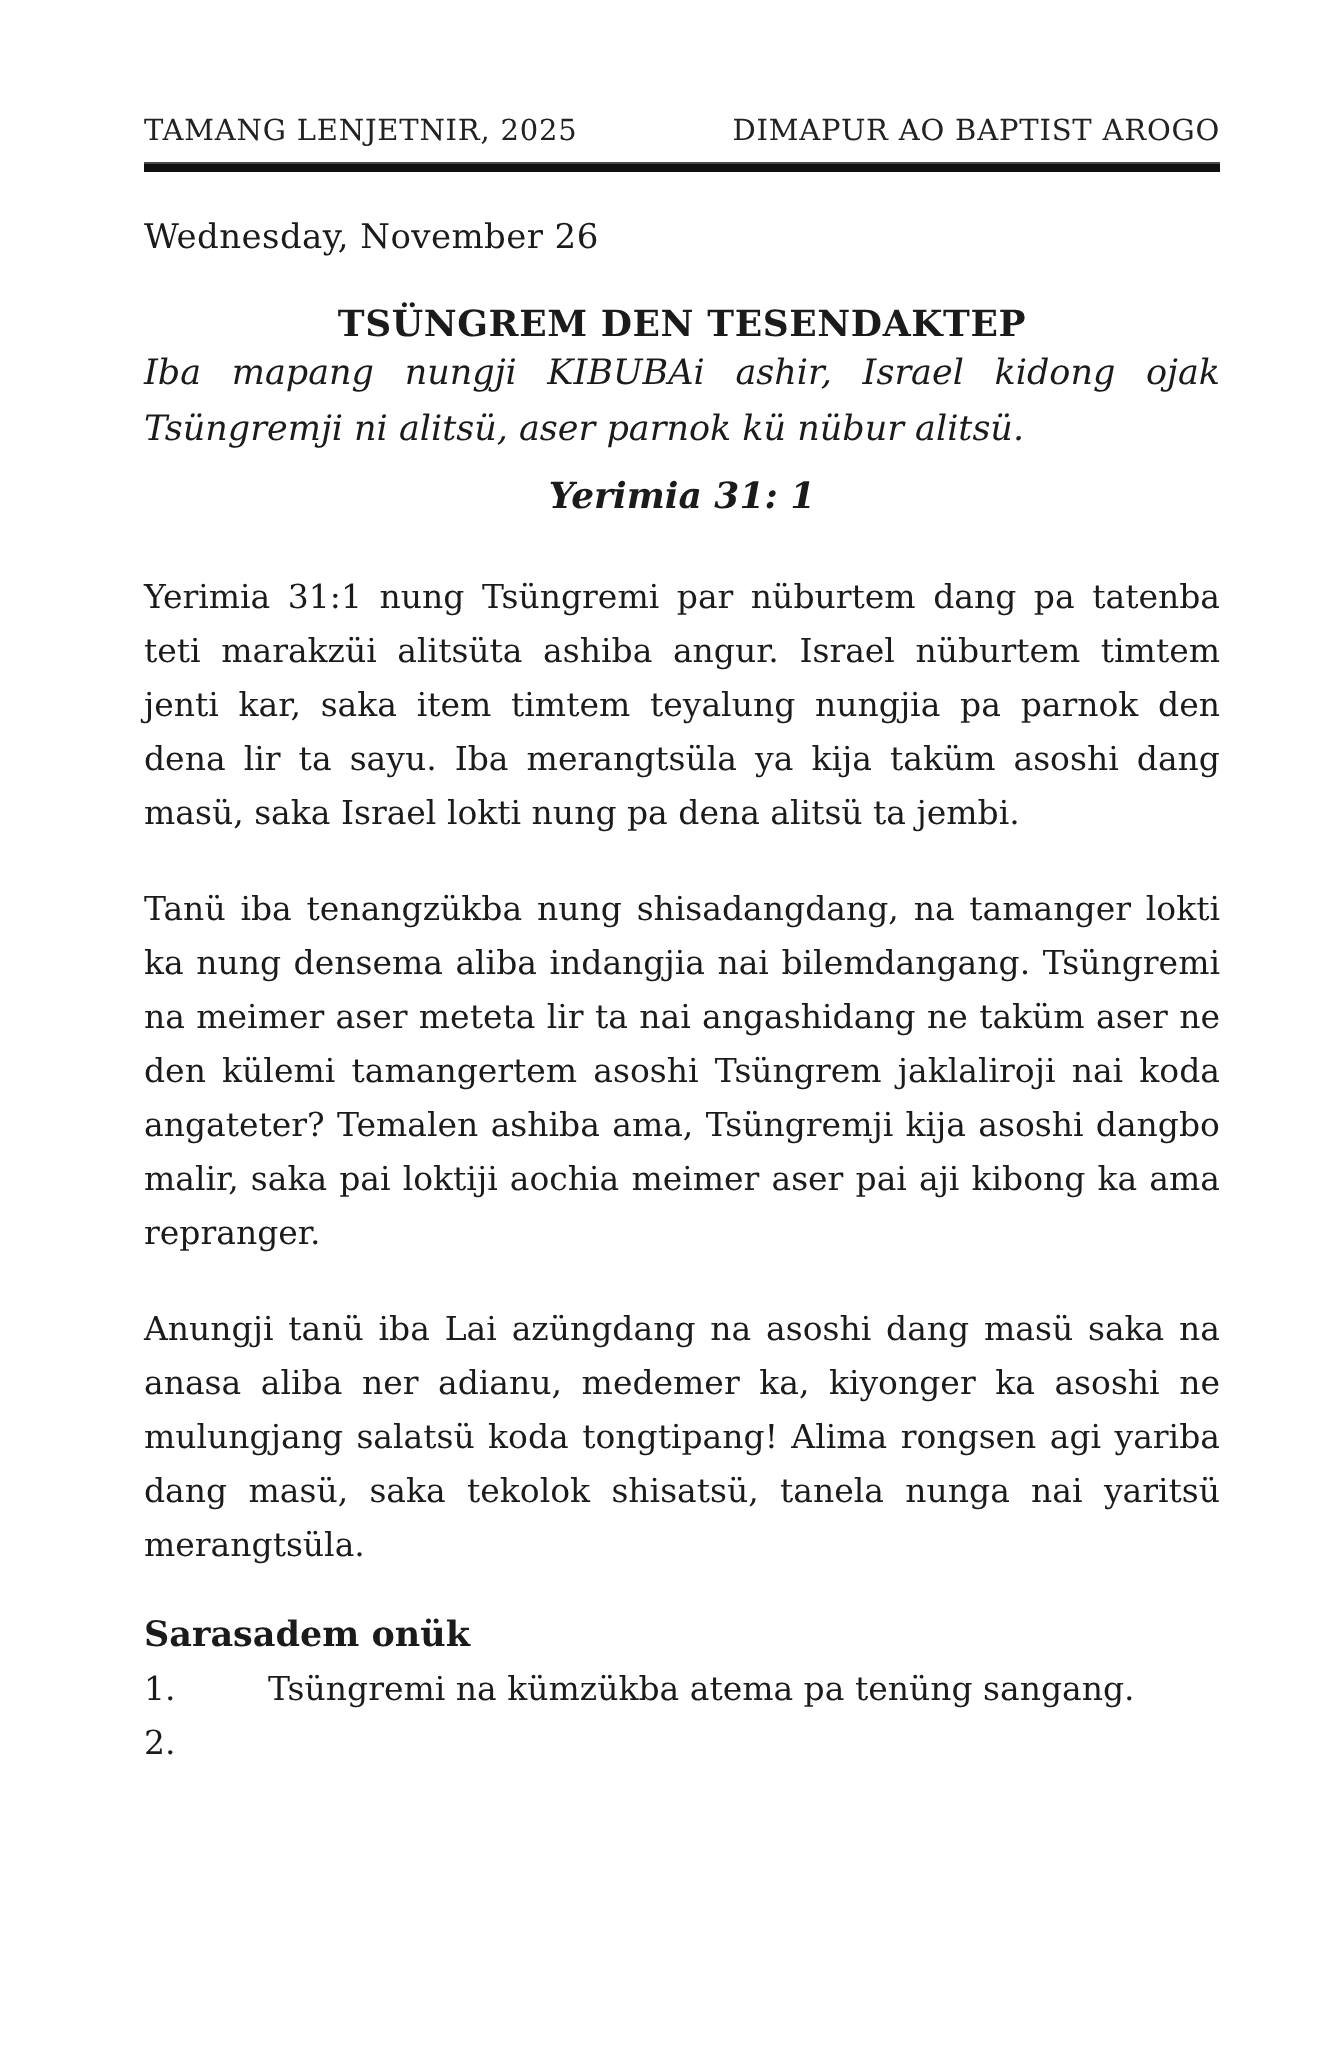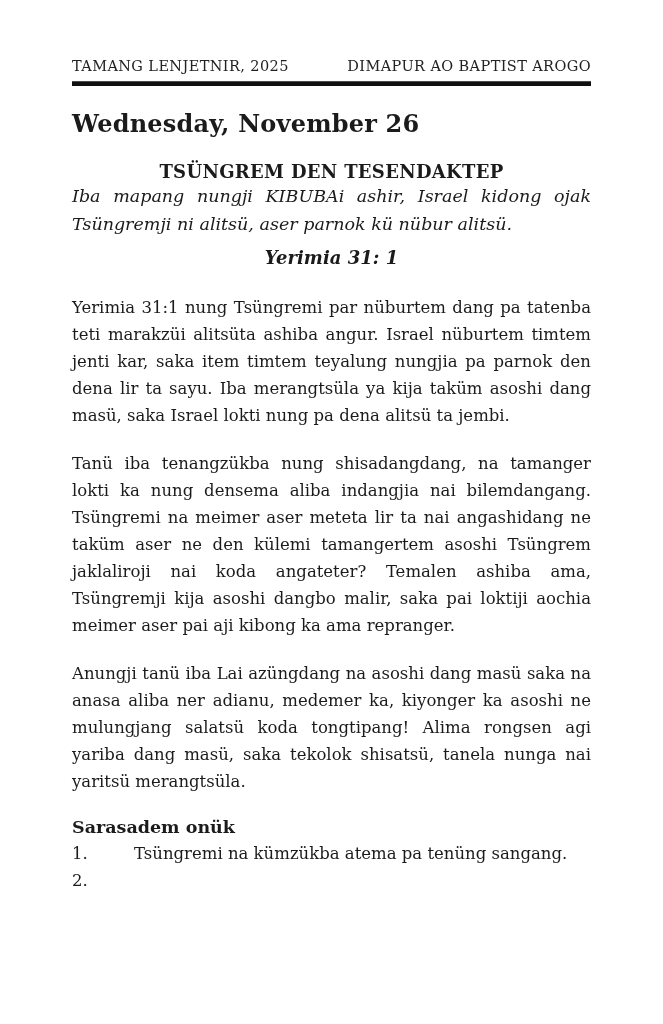--- a/index.html
+++ b/index.html
@@ -7,42 +7,42 @@
   body {
     width: 663px; height: 1024px;
     font-family: "DejaVu Serif", "Liberation Serif", serif;
     color: #1b1b1b;
     position: relative;
     overflow: hidden;
   }
   .page {
     position: absolute;
     inset: 0;
-    padding: 58px 72px 0 72px;
+    padding: 58px 53px 0 72px;
   }
   
   .running-header {
     display: flex;
     justify-content: space-between;
     align-items: baseline;
     font-size: 14.5px;
     letter-spacing: 0.4px;
     color: #222;
   }
   .header-rule {
     margin-top: 7px;
     height: 2px;
     border-top: 1px solid #4a4a4a;
     border-bottom: 4px solid #101010;
   }
   
   .date-line {
     margin-top: 23px;
-    font-weight: bold;
-    font-size: 24px;
+    font-weight: normal;
+    font-size: 17px;
     letter-spacing: 0.2px;
   }
   .doc-title {
     margin-top: 23px;
     text-align: center;
     font-weight: bold;
     font-size: 18px;
     letter-spacing: 0.3px;
   }
   

